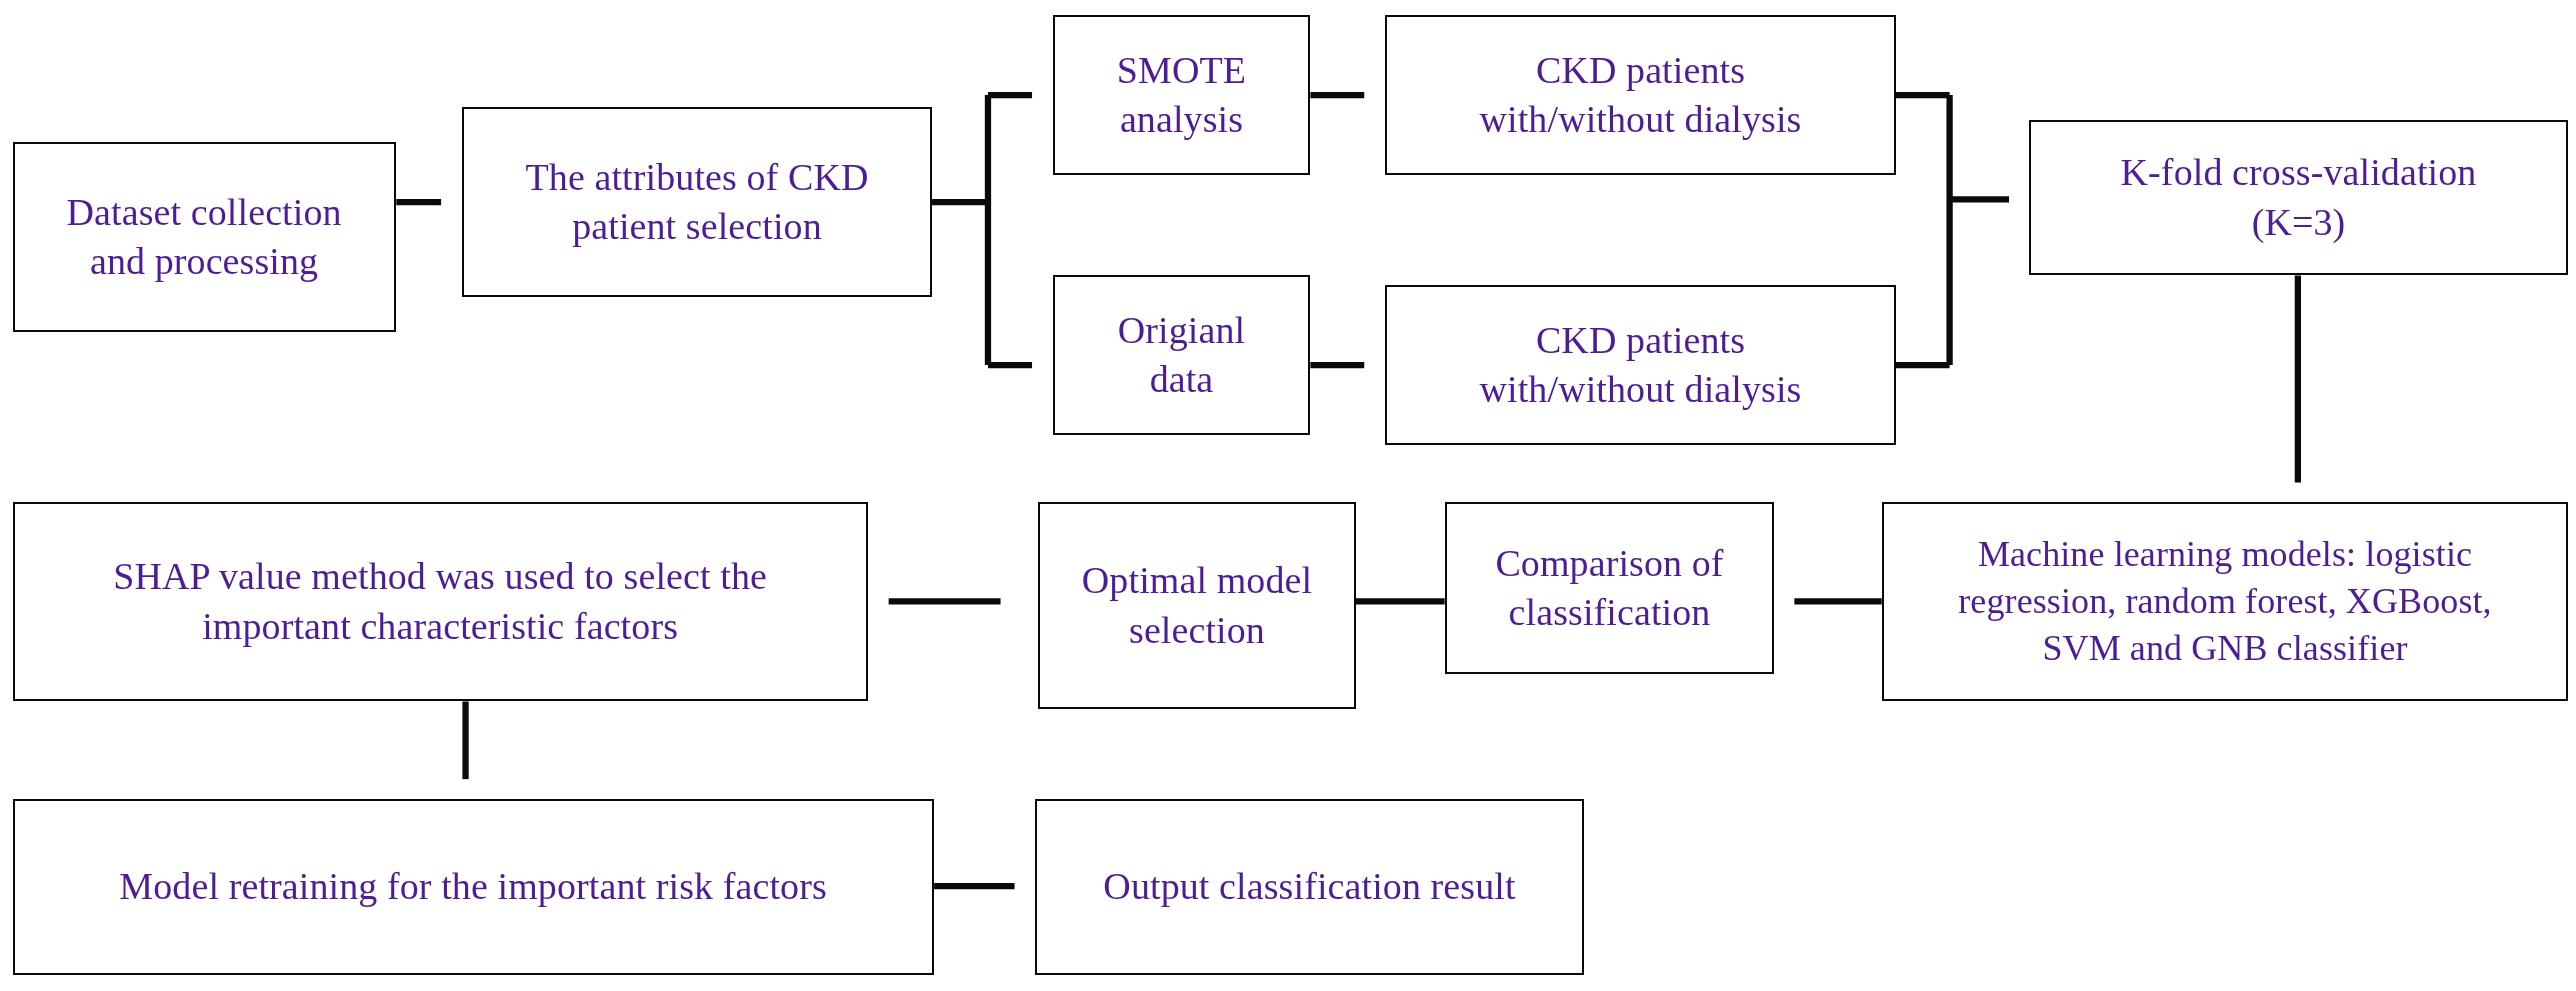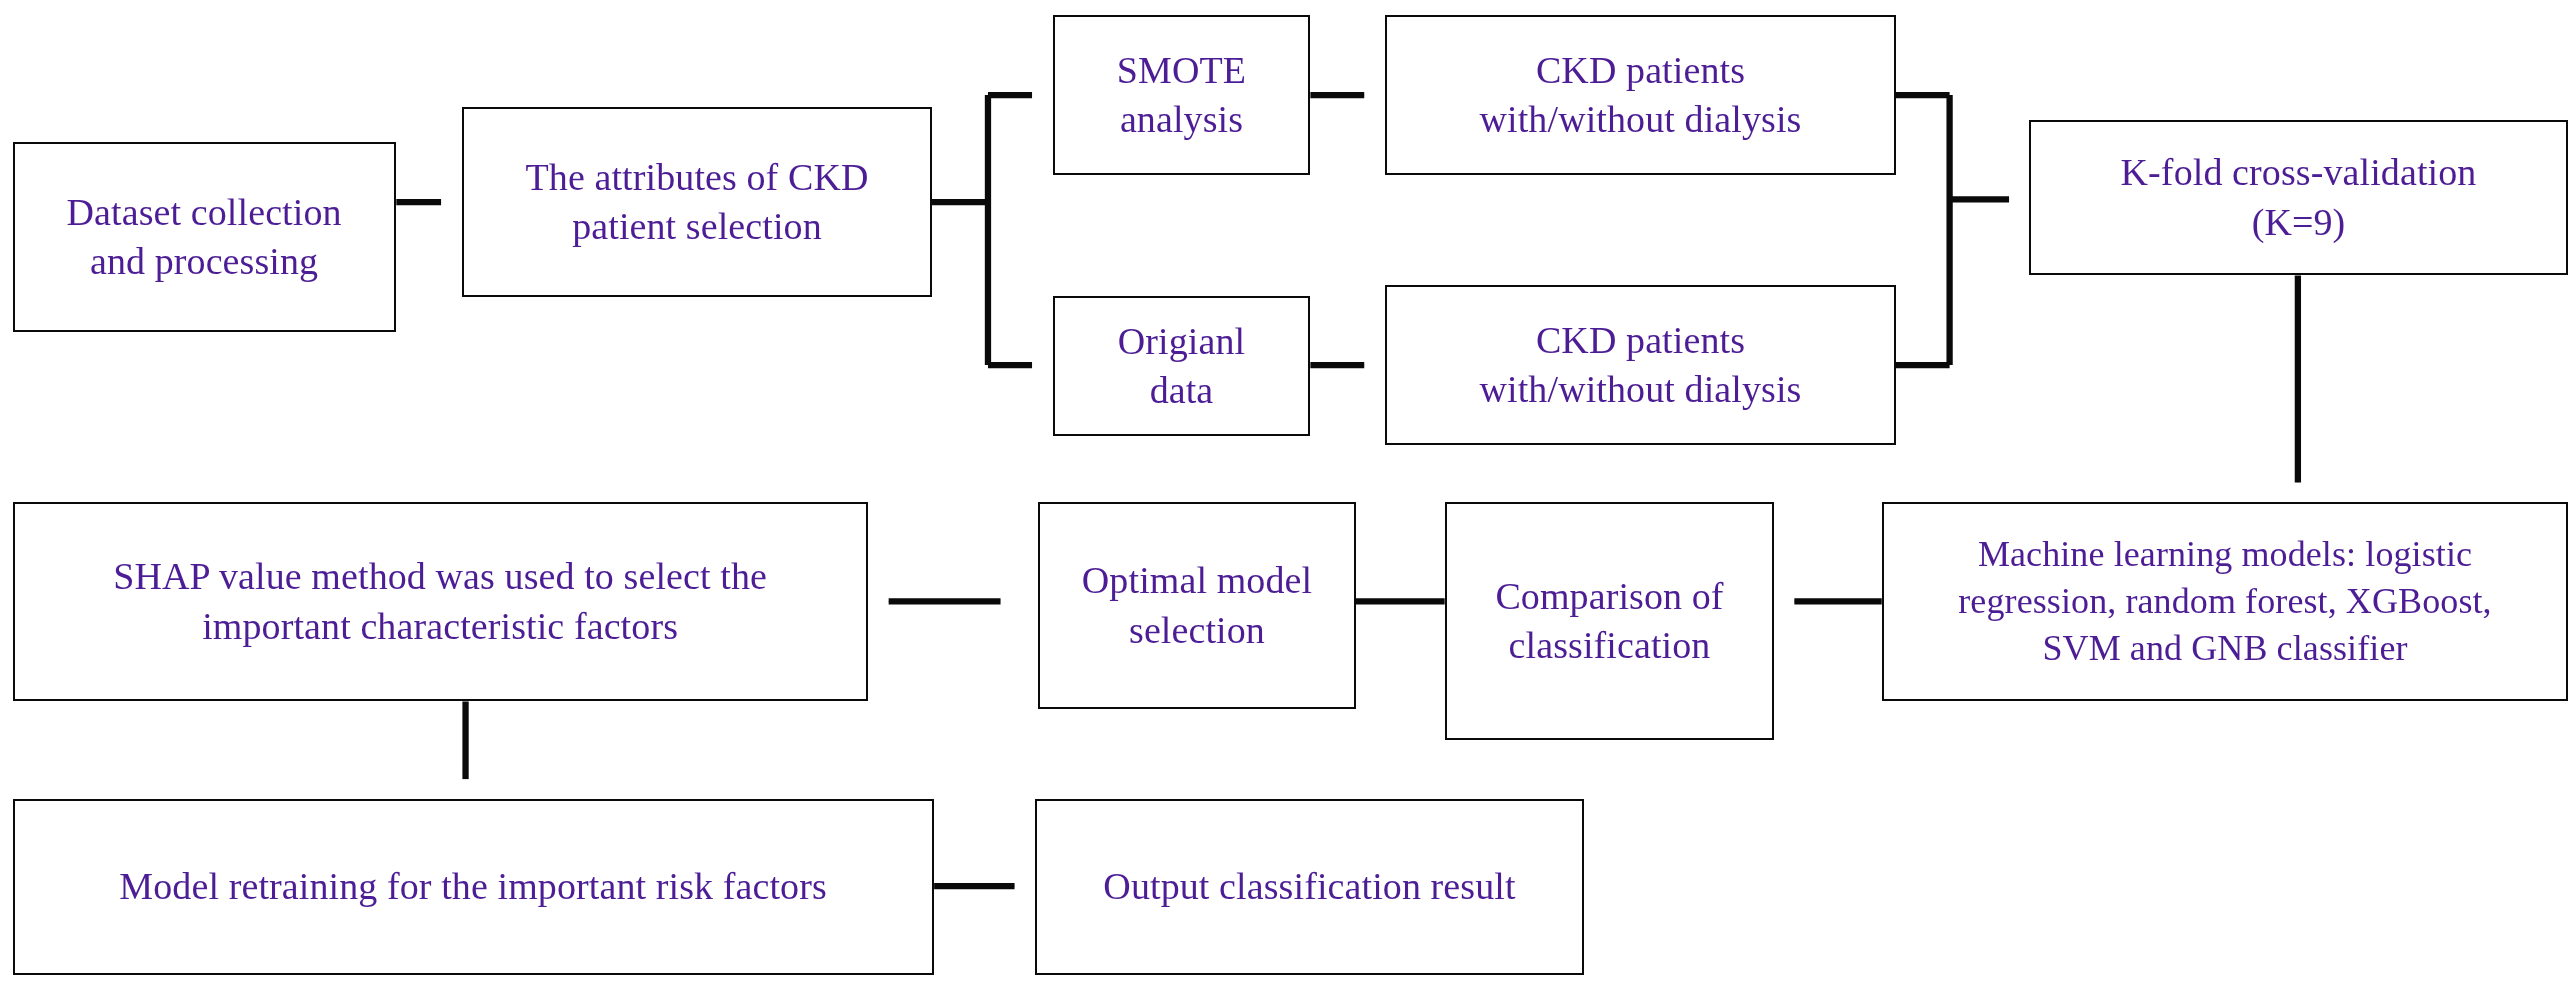--- a/index.html
+++ b/index.html
@@ -97,34 +97,34 @@
 
   <div class="node" style="left:462px; top:107px; width:470px; height:190px;">The attributes of CKD
 patient selection</div>
 
   <div class="node" style="left:1053px; top:15.4px; width:257px; height:160px;">SMOTE
 analysis</div>
 
   <div class="node" style="left:1385px; top:15.4px; width:511px; height:160px;">CKD patients
 with/without dialysis</div>
 
-  <div class="node" style="left:1053px; top:296px; width:257px; height:140px;">Origianl
+  <div class="node" style="left:1053px; top:275px; width:257px; height:160px;">Origianl
 data</div>
 
   <div class="node" style="left:1385px; top:285px; width:511px; height:160px;">CKD patients
 with/without dialysis</div>
 
   <div class="node" style="left:2029px; top:120px; width:539px; height:155px;">K-fold cross-validation
-(K=9)</div>
+(K=3)</div>
 
   <div class="node" style="left:1882px; top:502px; width:686px; height:199px; font-size:36px;">Machine learning models: logistic
 regression, random forest, XGBoost,
 SVM and GNB classifier</div>
 
-  <div class="node" style="left:1445px; top:502px; width:329px; height:238px;">Comparison of
+  <div class="node" style="left:1445px; top:502px; width:329px; height:172px;">Comparison of
 classification</div>
 
   <div class="node" style="left:1038px; top:502px; width:318px; height:207px;">Optimal model
 selection</div>
 
   <div class="node" style="left:12.6px; top:502px; width:855px; height:199px;text-align:center;">SHAP value method was used to select the
 important characteristic factors</div>
 
   <div class="node" style="left:12.6px; top:799px; width:921px; height:176px;">Model retraining for the important risk factors</div>
 

